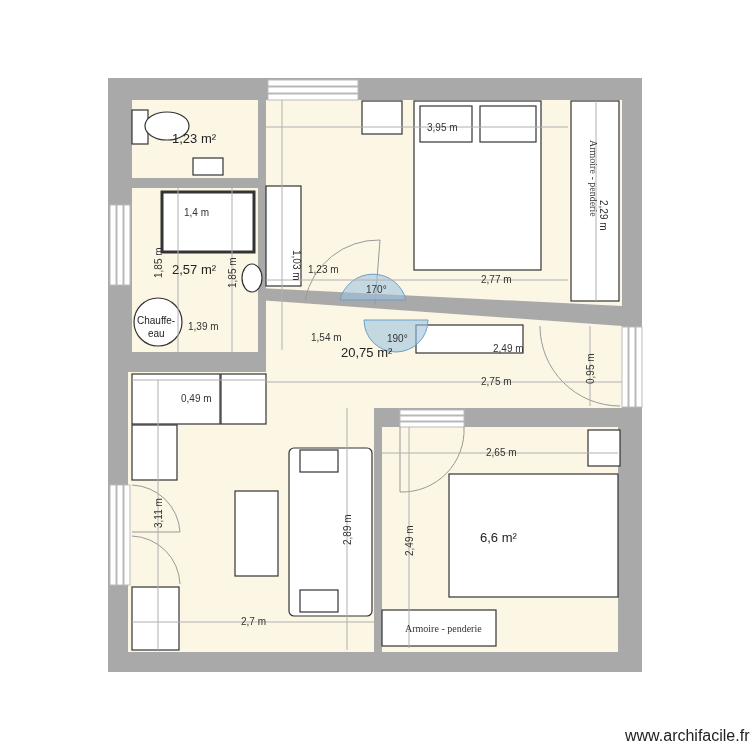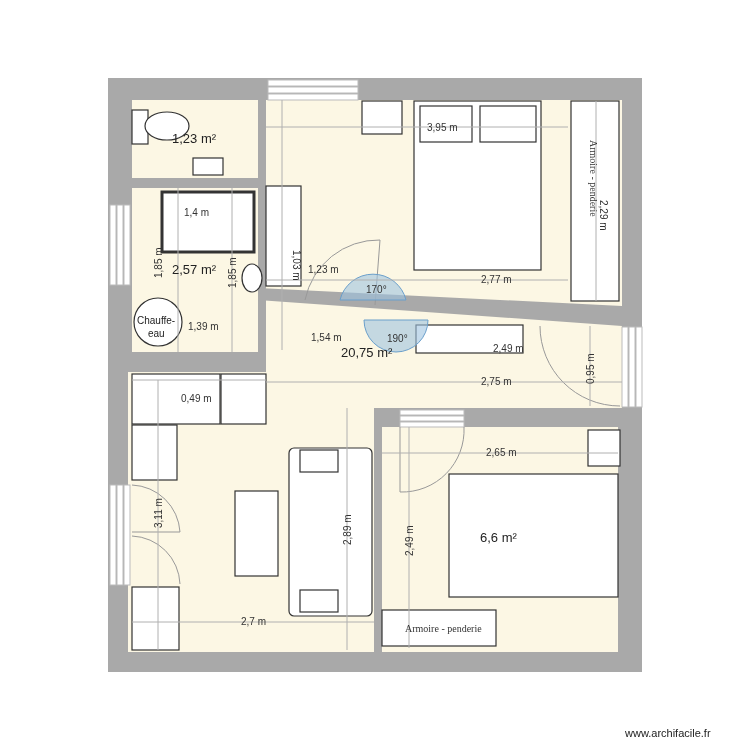--- a/index.html
+++ b/index.html
@@ -1,21 +1,21 @@
 <!DOCTYPE html>
 <html><head>
 <meta charset="utf-8">
 <style>
   html,body{margin:0;padding:0;background:#ffffff;}
   body{width:750px;height:750px;position:relative;overflow:hidden;font-family:"Liberation Sans",sans-serif;}
   #plan{position:absolute;left:0;top:0;width:750px;height:750px;}
   .lbl{font-family:"Liberation Sans",sans-serif;fill:#222;}
   .dim{font-family:"Liberation Sans",sans-serif;font-size:10px;fill:#333;}
   .serif{font-family:"Liberation Serif",serif;font-size:10px;fill:#333;}
-  .watermark{position:absolute;left:625px;top:727px;font-size:11px;color:#222;font-family:"Liberation Sans",sans-serif;}
+  .watermark{position:absolute;left:625px;top:727px;font-size:16px;color:#222;font-family:"Liberation Sans",sans-serif;}
 </style>
 </head>
 <body>
 
 <svg id="plan" viewBox="0 0 750 750" xmlns="http://www.w3.org/2000/svg">
 
   <rect x="108" y="78" width="534" height="594" fill="#a9a9a9"></rect>
 
   <rect x="126" y="100" width="132" height="78" fill="#fcf7e4"></rect>
   <rect x="132" y="188" width="126" height="164" fill="#fcf7e4"></rect>

